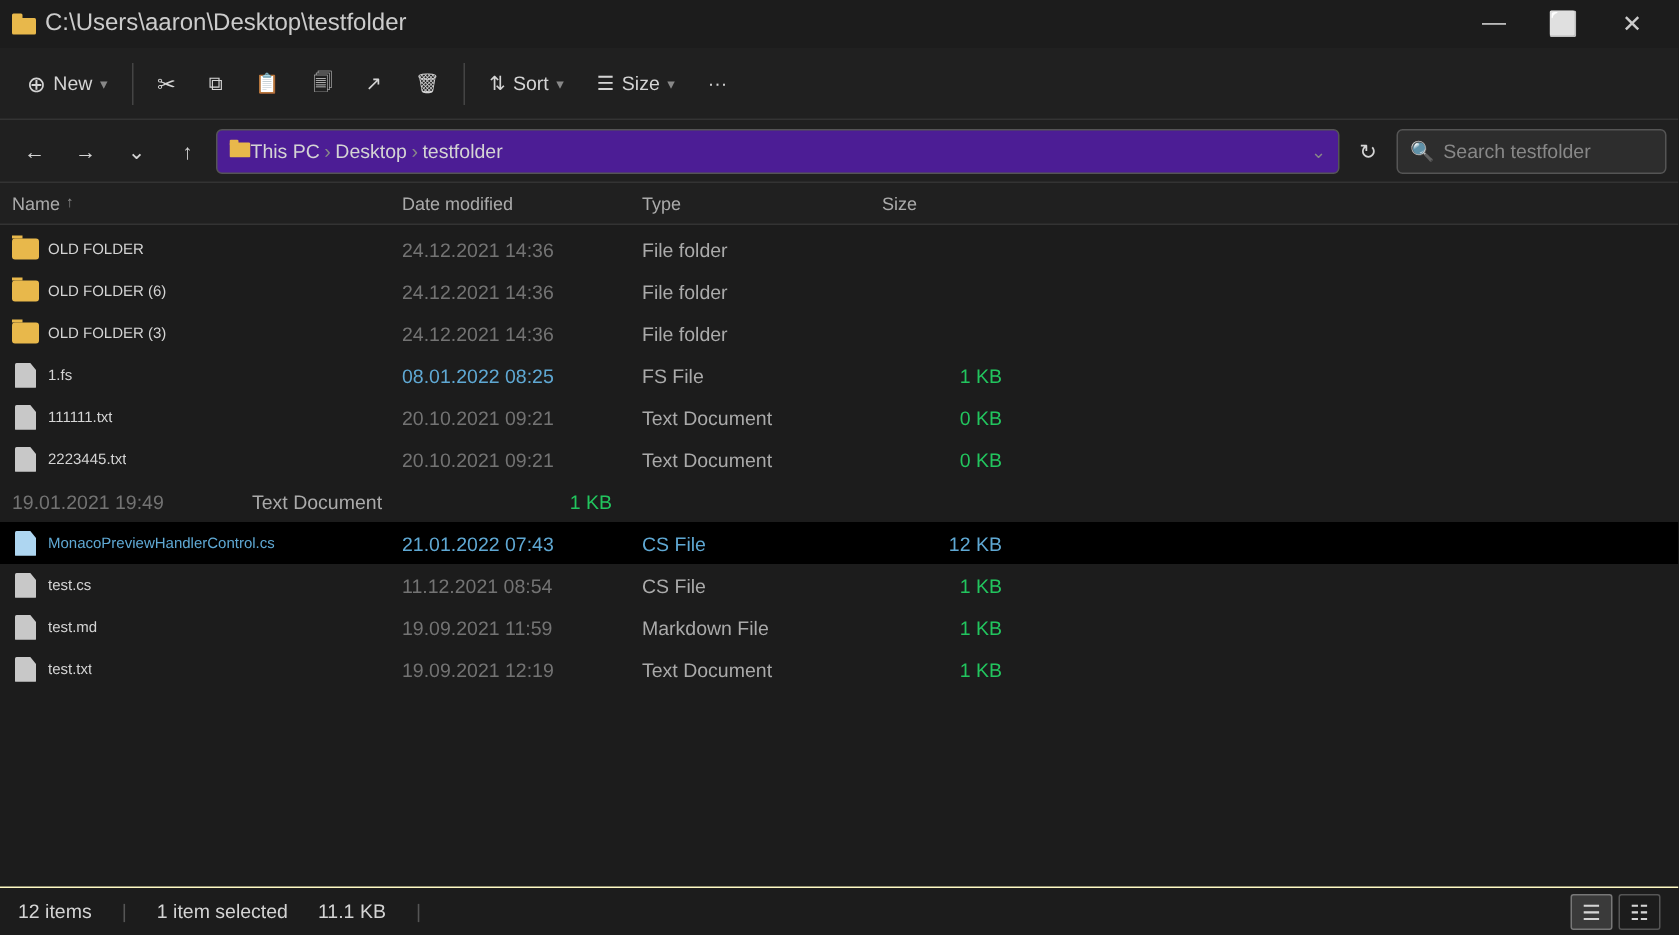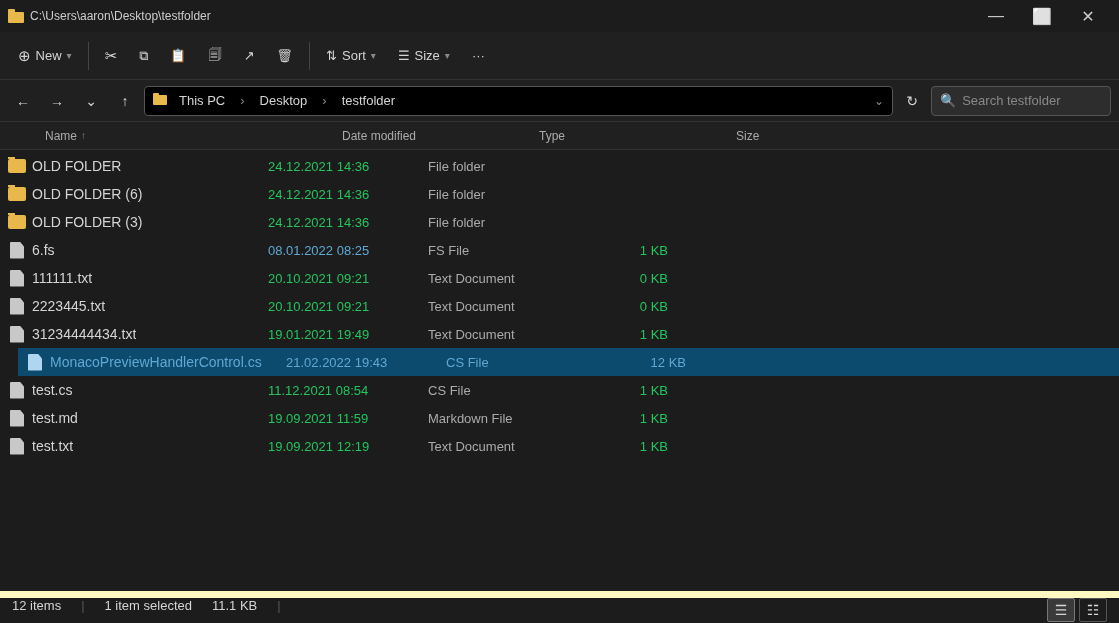--- a/index.html
+++ b/index.html
@@ -22,21 +22,21 @@
       display: flex;
       align-items: center;
       padding: 0 8px;
       justify-content: space-between;
       flex-shrink: 0;
     }
     #title-bar-left {
       display: flex;
       align-items: center;
       gap: 6px;
-      font-size: 12px;
+      font-size: 16px;
       color: #cccccc;
     }
     #title-bar-left .folder-icon {
       width: 16px;
       height: 16px;
     }
     #title-bar-controls {
       display: flex;
       gap: 0;
     }
@@ -108,29 +108,29 @@
       border-radius: 4px;
       display: flex;
       align-items: center;
       justify-content: center;
       font-size: 14px;
     }
     .nav-btn:disabled { color: #555; cursor: default; }
     #address-bar {
       flex: 1;
       height: 30px;
-      background: #000000;
+      background: #4c1d95;
       border: 1px solid #555;
       border-radius: 4px;
       display: flex;
       align-items: center;
       padding: 11px 8px;
       color: #d4d4d4;
       font-size: 13px;
-      gap: 12px;
+      gap: 0;
     }
     .breadcrumb-sep { color: #888; margin: 0 3px; }
     #refresh-btn {
       width: 30px;
       height: 30px;
       background: transparent;
       border: none;
       color: #d4d4d4;
       cursor: pointer;
       border-radius: 4px;
@@ -171,42 +171,41 @@
     }
     .col-name { width: 260px; display: flex; align-items: center; gap: 4px; }
     .col-date { width: 160px; }
     .col-type { width: 160px; }
     .col-size { width: 80px; }
     .col-header {
       color: #aaa;
       font-size: 12px;
       cursor: pointer;
       user-select: none;
-      margin-left: 37px;
     }
     .sort-arrow { font-size: 10px; color: #888; }
 
     #file-list {
       flex: 1;
       overflow-y: auto;
       padding: 2px 0;
     }
     #file-list::-webkit-scrollbar { width: 10px; }
     #file-list::-webkit-scrollbar-track { background: #1c1c1c; }
     #file-list::-webkit-scrollbar-thumb { background: #444; border-radius: 5px; }
 
     .file-row {
       display: flex;
       align-items: center;
       padding: 0 8px;
       height: 28px;
       cursor: pointer;
       border-radius: 0;
     }
-    .file-row.selected { background: #0c4a6e; margin-left: 18px; }
+    .file-row.selected { background: #000000; }
 
     .file-name {
       width: 260px;
       display: flex;
       align-items: center;
       gap: 6px;
       white-space: nowrap;
       overflow: hidden;
       text-overflow: ellipsis;
     }
@@ -247,36 +246,37 @@
     }
     .icon-file-highlight {
       width: 14px;
       height: 17px;
       background: #aed6f1;
       border-radius: 1px;
       position: relative;
       clip-path: polygon(0 0, 70% 0, 100% 30%, 100% 100%, 0 100%);
     }
 
-    .file-date { width: 160px; color: #22c55e; }
+    .file-date { width: 160px; color: #737373; }
     .file-date.highlight { color: #5fa8d3; }
     .file-type { width: 160px; color: #aaa; }
     .file-type.highlight { color: #5fa8d3; }
     .file-size { width: 80px; color: #22c55e; text-align: right; }
     .file-size.highlight { color: #5fa8d3; }
-    .file-name-text { color: #d4d4d4; font-size: 14px; overflow: hidden; text-overflow: ellipsis; white-space: nowrap; }
+    .file-name-text { color: #d4d4d4; font-size: 10px; overflow: hidden; text-overflow: ellipsis; white-space: nowrap; }
     .file-name-text.highlight { color: #5fa8d3; }
 
     
     #status-bar {
       background: #1c1c1c;
       height: 32px;
       display: flex;
+      align-items: center;
       padding: 0 12px;
-      border-top: 7px solid #fef9c3;
+      border-top: 1px solid #fef9c3;
       gap: 20px;
       flex-shrink: 0;
     }
     .status-sep { color: #555; }
     #status-right {
       margin-left: auto;
       display: flex;
       gap: 4px;
     }
     .view-mode-btn {
@@ -428,21 +428,21 @@
       </div>
       <div class="file-date">24.12.2021 14:36</div>
       <div class="file-type">File folder</div>
       <div class="file-size"></div>
     </div>
       <div class="file-row">
       <div class="file-name">
         <div class="file-icon">
             <div class="icon-file"></div>
           </div>
-        <span class="file-name-text">6.fs</span>
+        <span class="file-name-text">1.fs</span>
       </div>
       <div class="file-date highlight">08.01.2022 08:25</div>
       <div class="file-type">FS File</div>
       <div class="file-size">1 KB</div>
     </div>
       <div class="file-row">
       <div class="file-name">
         <div class="file-icon">
             <div class="icon-file"></div>
           </div>
@@ -457,38 +457,32 @@
         <div class="file-icon">
             <div class="icon-file"></div>
           </div>
         <span class="file-name-text">2223445.txt</span>
       </div>
       <div class="file-date">20.10.2021 09:21</div>
       <div class="file-type">Text Document</div>
       <div class="file-size">0 KB</div>
     </div>
       <div class="file-row">
-      <div class="file-name">
-        <div class="file-icon">
-            <div class="icon-file"></div>
-          </div>
-        <span class="file-name-text">31234444434.txt</span>
-      </div>
       <div class="file-date">19.01.2021 19:49</div>
       <div class="file-type">Text Document</div>
       <div class="file-size">1 KB</div>
     </div>
       <div class="file-row selected">
       <div class="file-name">
         <div class="file-icon">
             <div class="icon-file-highlight"></div>
           </div>
         <span class="file-name-text highlight">MonacoPreviewHandlerControl.cs</span>
       </div>
-      <div class="file-date highlight">21.02.2022 19:43</div>
+      <div class="file-date highlight">21.01.2022 07:43</div>
       <div class="file-type highlight">CS File</div>
       <div class="file-size highlight">12 KB</div>
     </div>
       <div class="file-row">
       <div class="file-name">
         <div class="file-icon">
             <div class="icon-file"></div>
           </div>
         <span class="file-name-text">test.cs</span>
       </div>

